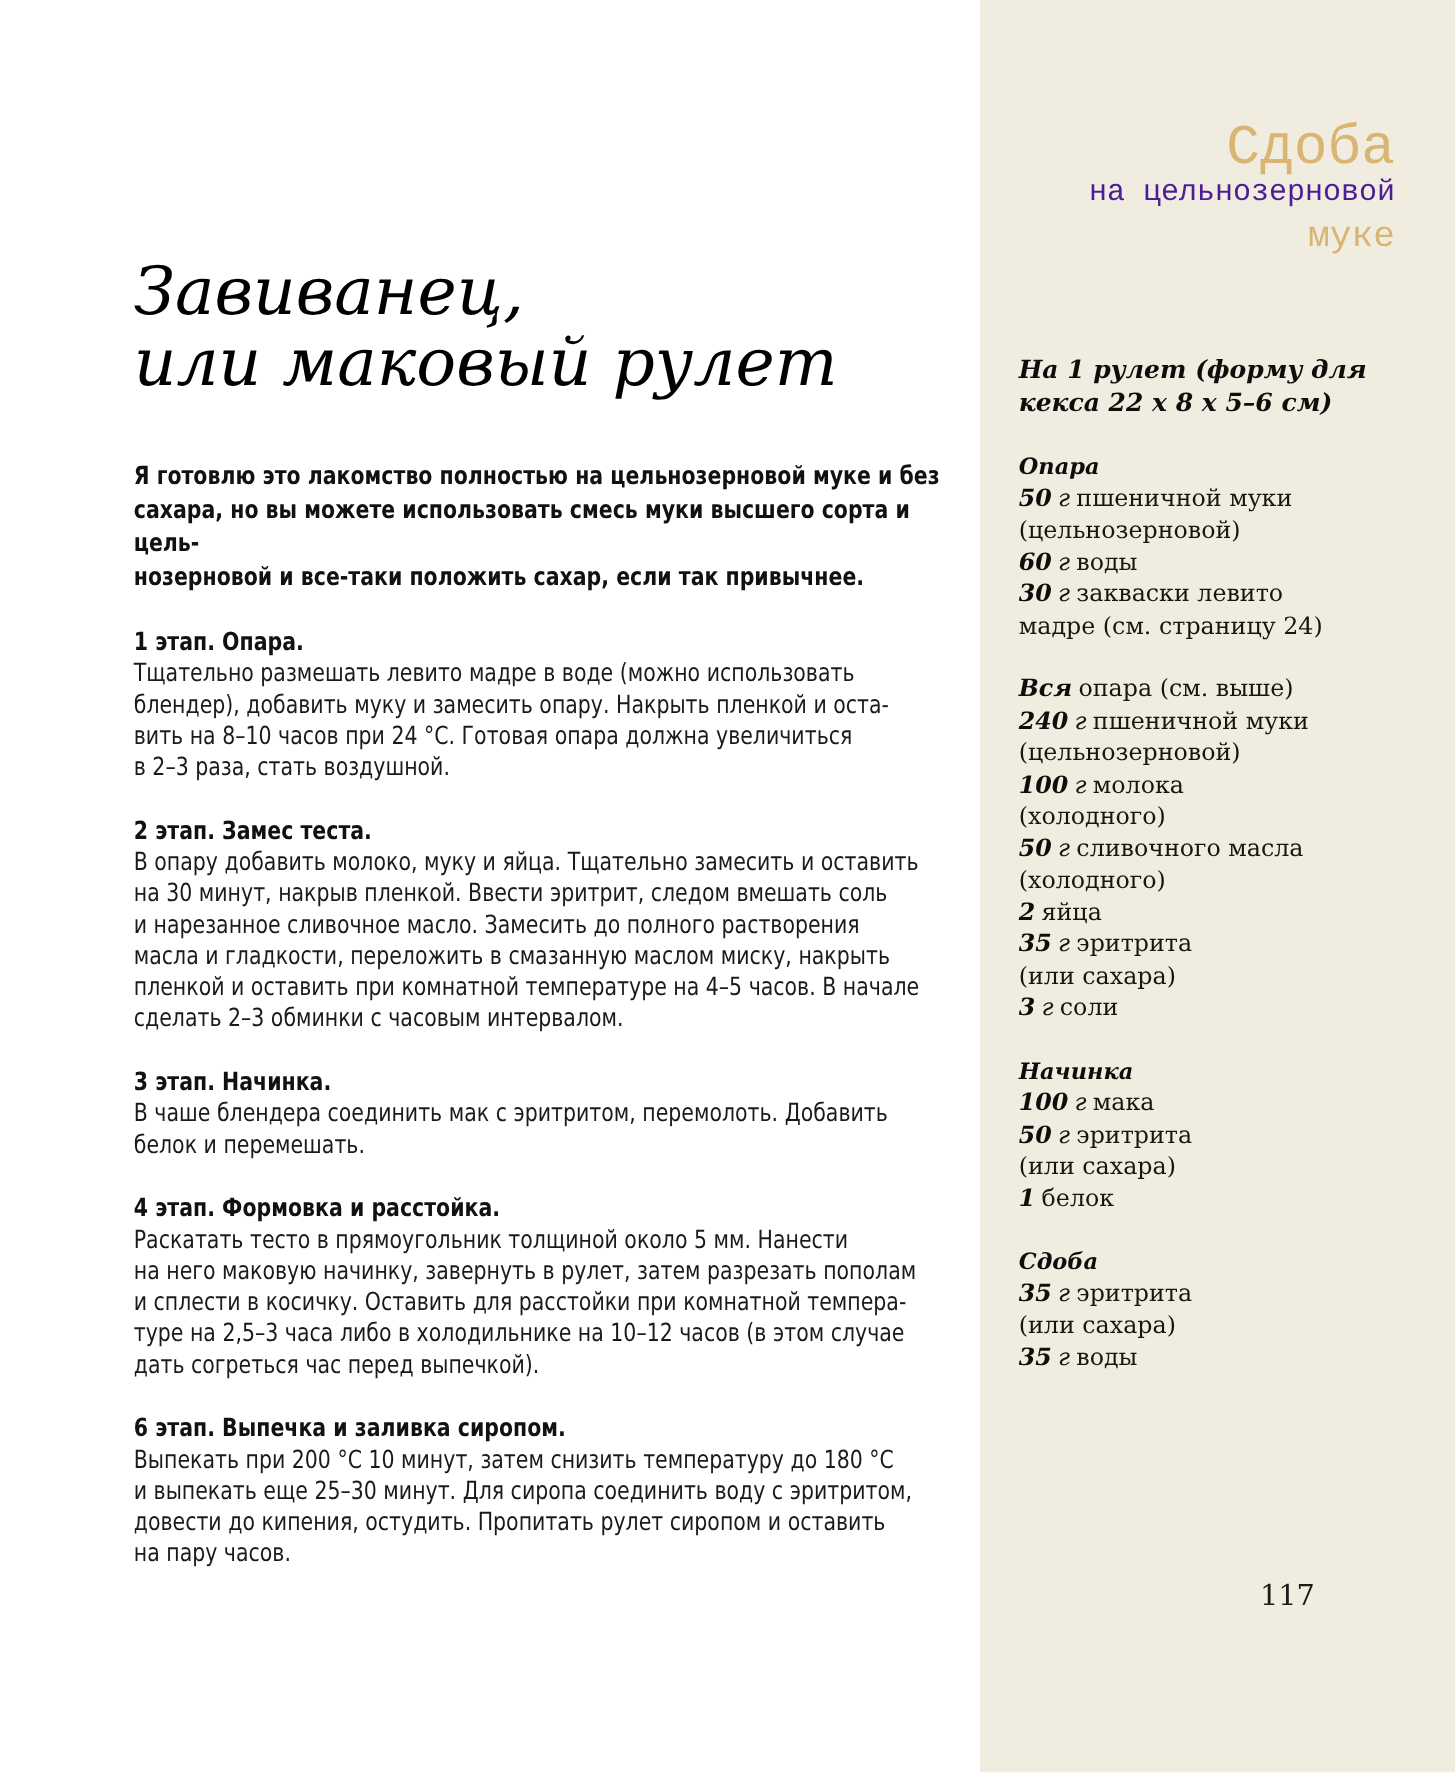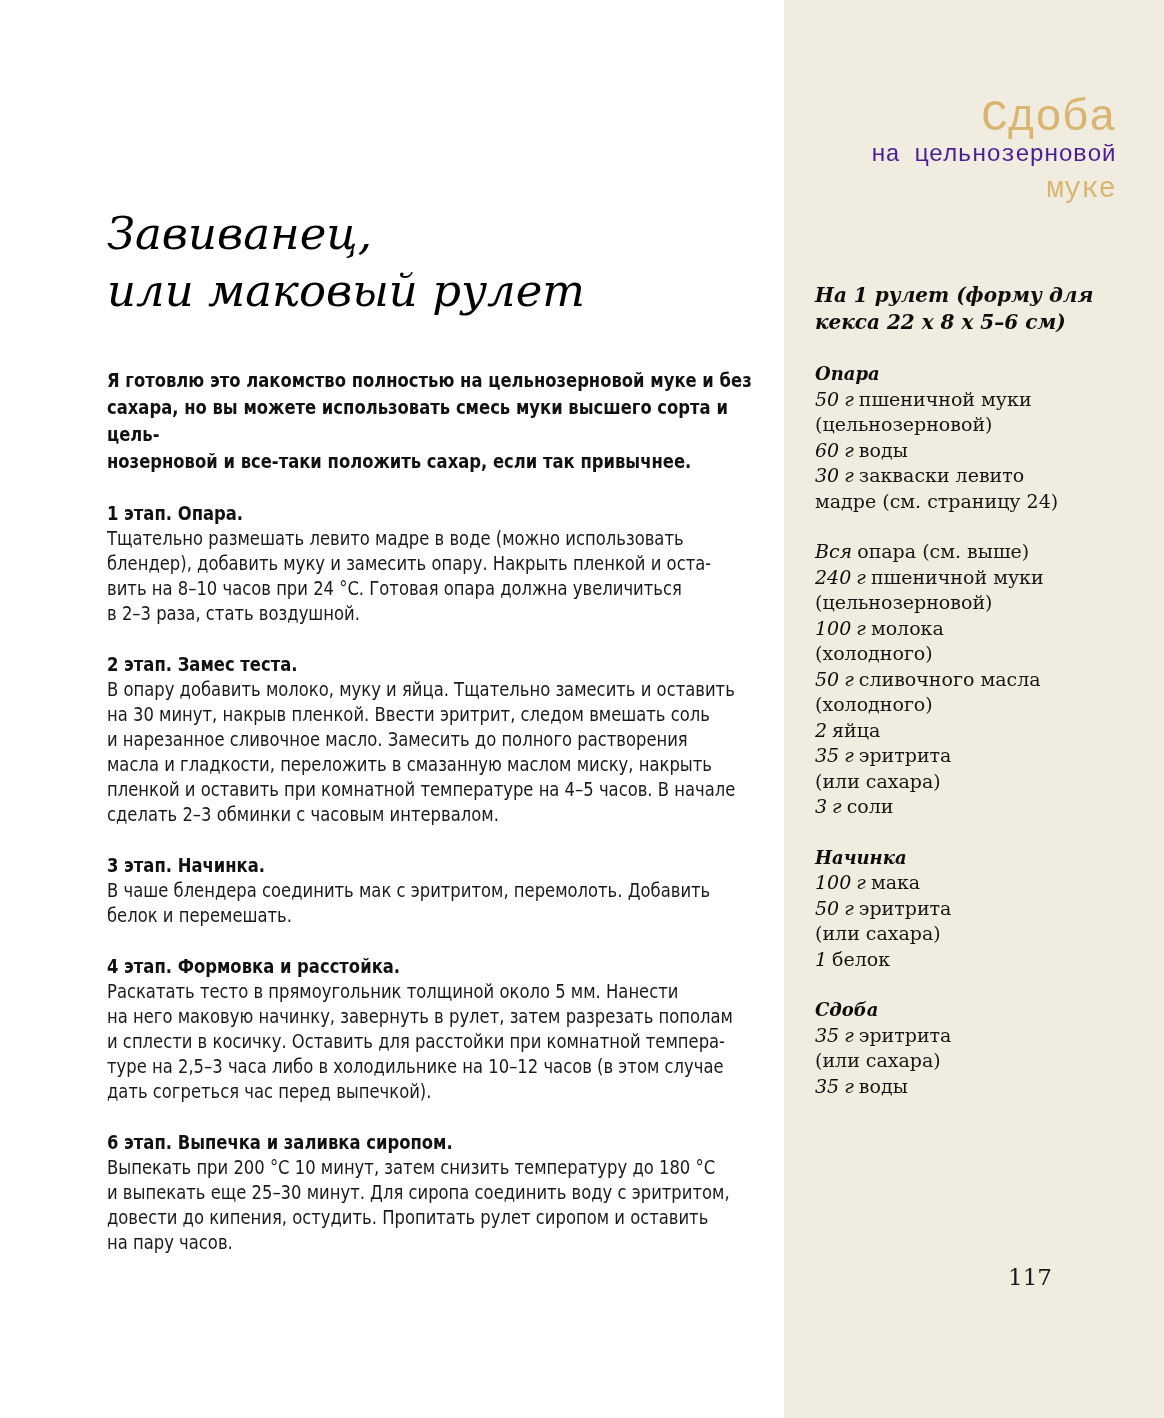--- a/index.html
+++ b/index.html
@@ -7,21 +7,21 @@
     width:1164px;height:1418px;position:relative;overflow:hidden;
     background:#ffffff;color:#131210;
     font-family:"DejaVu Sans",sans-serif;
   }
   
   .article{position:absolute;left:107px;top:0;width:677px;}
   .title{
     margin:0;padding-top:205px;
     font-family:"DejaVu Serif","Liberation Serif",serif;
     font-style:italic;font-weight:400;
-    font-size:45px;line-height:57px;color:#000;
+    font-size:53px;line-height:57px;color:#000;
   }
   .condensed{
     width:810px;
     transform:scaleX(0.82);
     transform-origin:0 0;
   }
   .intro{
     margin:48px 0 0;
     font-weight:bold;font-size:20px;line-height:27px;
     white-space:pre-line;color:#121110;
@@ -53,21 +53,21 @@
     font-weight:bold;font-style:italic;
     font-size:20px;line-height:27px;white-space:pre-line;color:#0e0d0b;
   }
   .ing-section{
     margin-top:25px;
     font-family:"DejaVu Serif","Liberation Serif",serif;
     font-size:19px;line-height:25.5px;color:#171511;
   }
   .ing-head{margin:0;font-size:18px;font-weight:bold;font-style:italic;color:#0e0d0b;}
   .ing-line{white-space:nowrap;}
-  .ing-line .qty{font-weight:normal;font-style:italic;margin-right:5px;color:#0e0d0b;}
+  .ing-line .qty{font-weight:bold;font-style:italic;margin-right:5px;color:#0e0d0b;}
   .ing-line .unit{font-style:italic;margin-right:5px;}
   .ing-line span:empty{display:none;}
   .page-number{
     position:absolute;left:1008px;top:1264px;
     font-family:"DejaVu Serif","Liberation Serif",serif;
     font-size:23px;color:#1c1b19;
   }
 </style>
 </head>
 <body>

